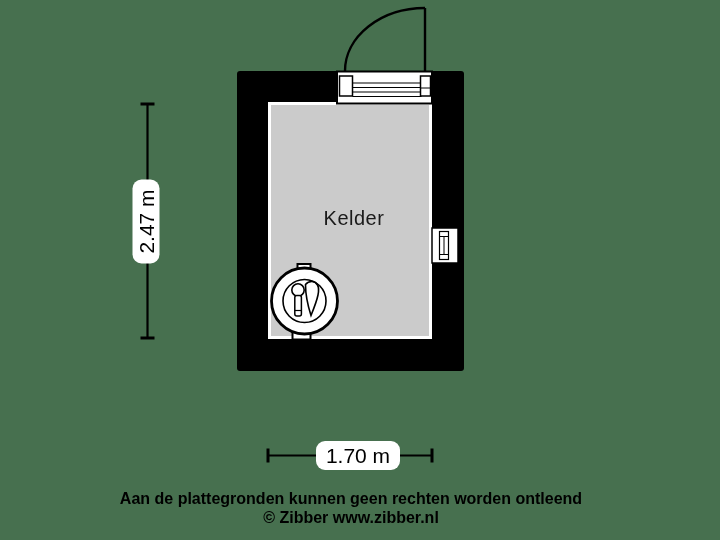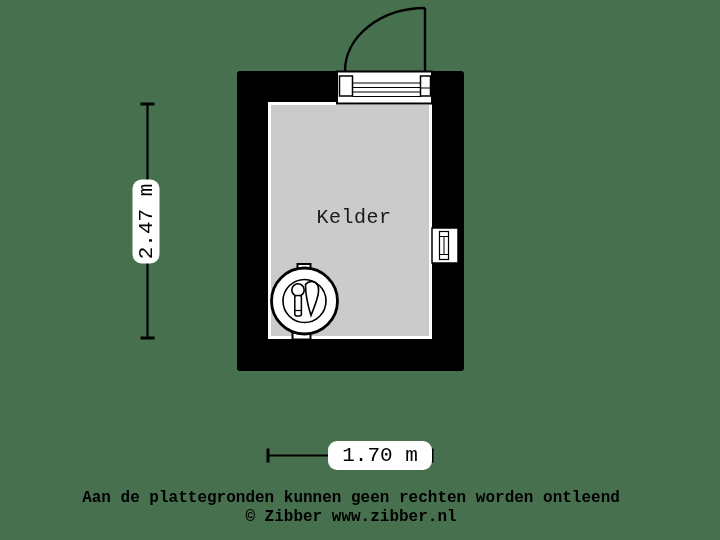--- a/index.html
+++ b/index.html
@@ -1,36 +1,36 @@
 <!DOCTYPE html>
 <html style="--bg: #47704f; --wall: #000000; --floor: #cbcbcb; --paper: #ffffff; --ink: #1a1a1a;"><head>
 <meta charset="utf-8">
 <style>
   html,body{margin:0;padding:0;background:#2a2a2a;}
   .stage{
     position:relative;width:720px;height:540px;overflow:hidden;
     background:var(--bg,#47704f);
-    font-family:Liberation Mono, monospace;
+    font-family:Liberation Sans, sans-serif;
   }
   .stage svg{position:absolute;left:0;top:0;}
   .wall{fill:var(--wall,#000);}
   .paper{fill:var(--paper,#fff);}
   .floor{fill:var(--floor,#cbcbcb);}
   .ln{stroke:var(--wall,#000);fill:none;}
   .pf{stroke:var(--wall,#000);fill:var(--paper,#fff);}
   .room-label{
     position:absolute;left:300px;top:205px;width:108px;
     text-align:center;font-size:20px;line-height:26px;
     color:var(--ink,#1a1a1a);letter-spacing:0.5px;
   }
   .dim{
     position:absolute;background:var(--paper,#fff);border-radius:9px;
     color:#000;font-size:21px;text-align:center;white-space:nowrap;
   }
-  .dim-w{left:328px;top:441px;width:104px;height:29px;line-height:29px;}
+  .dim-w{left:316px;top:441px;width:84px;height:29px;line-height:29px;}
   .dim-h{left:104px;top:208px;width:84px;height:27px;line-height:27px;transform:rotate(-90deg);}
   .footer{
     position:absolute;left:-9px;top:489px;width:720px;
     text-align:center;font-weight:bold;font-size:16px;line-height:19px;color:#000;
   }
 </style>
 </head>
 <body>
 
 <div class="stage">

